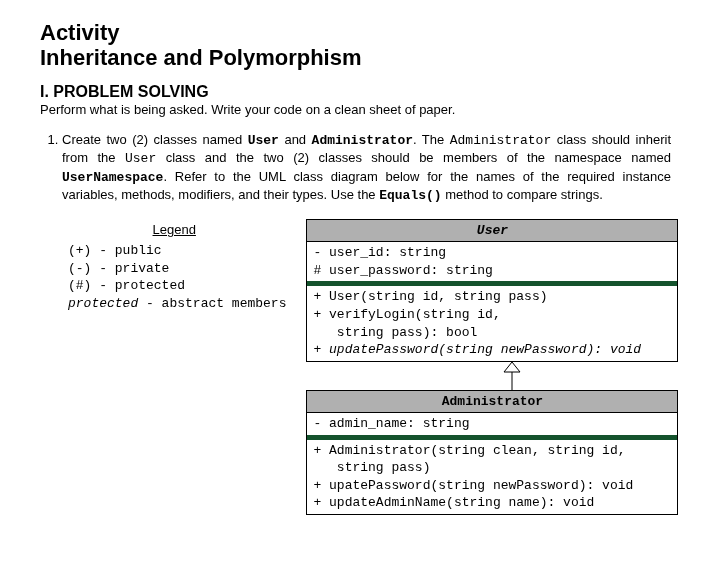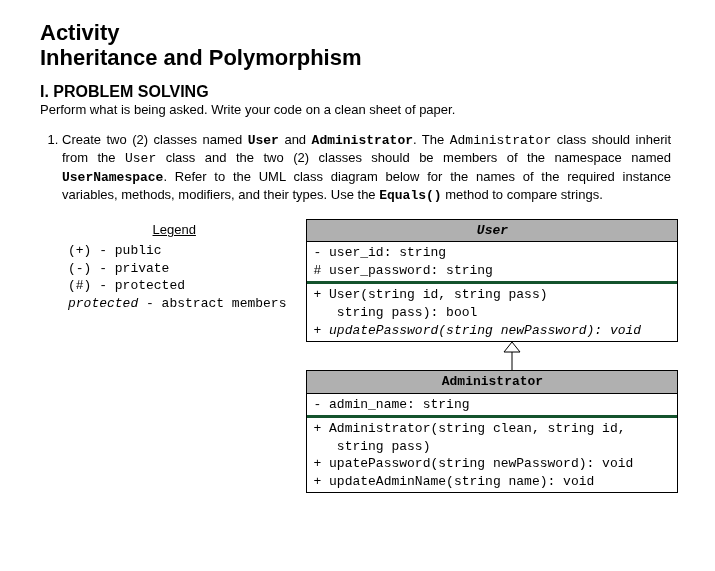--- a/index.html
+++ b/index.html
@@ -91,21 +91,21 @@
     font-weight: bold;
     font-style: italic;
     padding: 2px 0;
   }
   .uml-title.noital { font-style: normal; }
   .uml-fields, .uml-methods {
     padding: 2px 6px 2px 6px;
     line-height: 1.35;
     white-space: pre-wrap;
   }
-  .uml-fields { border-bottom: 3px solid #14532d; }
+  .uml-fields { border-bottom: 5px solid #14532d; }
   .uml-line { display:block; }
   .ital { font-style: italic; }
   
   .inh-arrow {
     display: flex;
     flex-direction: column;
     align-items: center;
     height: 28px;
     position: relative;
     margin-left: 40px; 
@@ -132,21 +132,21 @@
         <div class="legend-col">
           <div class="legend-title">Legend</div>
           <div class="legend-body"><span class="uml-line">(+) - public</span><span class="uml-line">(-) - private</span><span class="uml-line">(#) - protected</span><span class="uml-line"><span class="ital">protected</span><span> - abstract members</span></span></div>
         </div>
 
         <div class="uml-col">
 
           <div class="uml-box">
             <div class="uml-title">User</div>
             <div class="uml-fields"><span class="uml-line">- user_id: string</span><span class="uml-line"># user_password: string</span></div>
-            <div class="uml-methods"><span class="uml-line">+ User(string id, string pass)</span><span class="uml-line">   string pass): bool</span><span class="uml-line ital">+ updatePassword(string newPassword): void</span></div>
+            <div class="uml-methods"><span class="uml-line">+ User(string id, string pass)</span><span class="uml-line">+ verifyLogin(string id,</span><span class="uml-line">   string pass): bool</span><span class="uml-line ital">+ updatePassword(string newPassword): void</span></div>
           </div>
 
           <div class="inh-arrow">
             <svg width="20" height="28" viewBox="0 0 20 28">
               <polygon points="10,0 2,10 18,10" fill="#fff" stroke="#000" stroke-width="1"></polygon>
               <line x1="10" y1="10" x2="10" y2="28" stroke="#000" stroke-width="1"></line>
             </svg>
           </div>
 
           <div class="uml-box">

